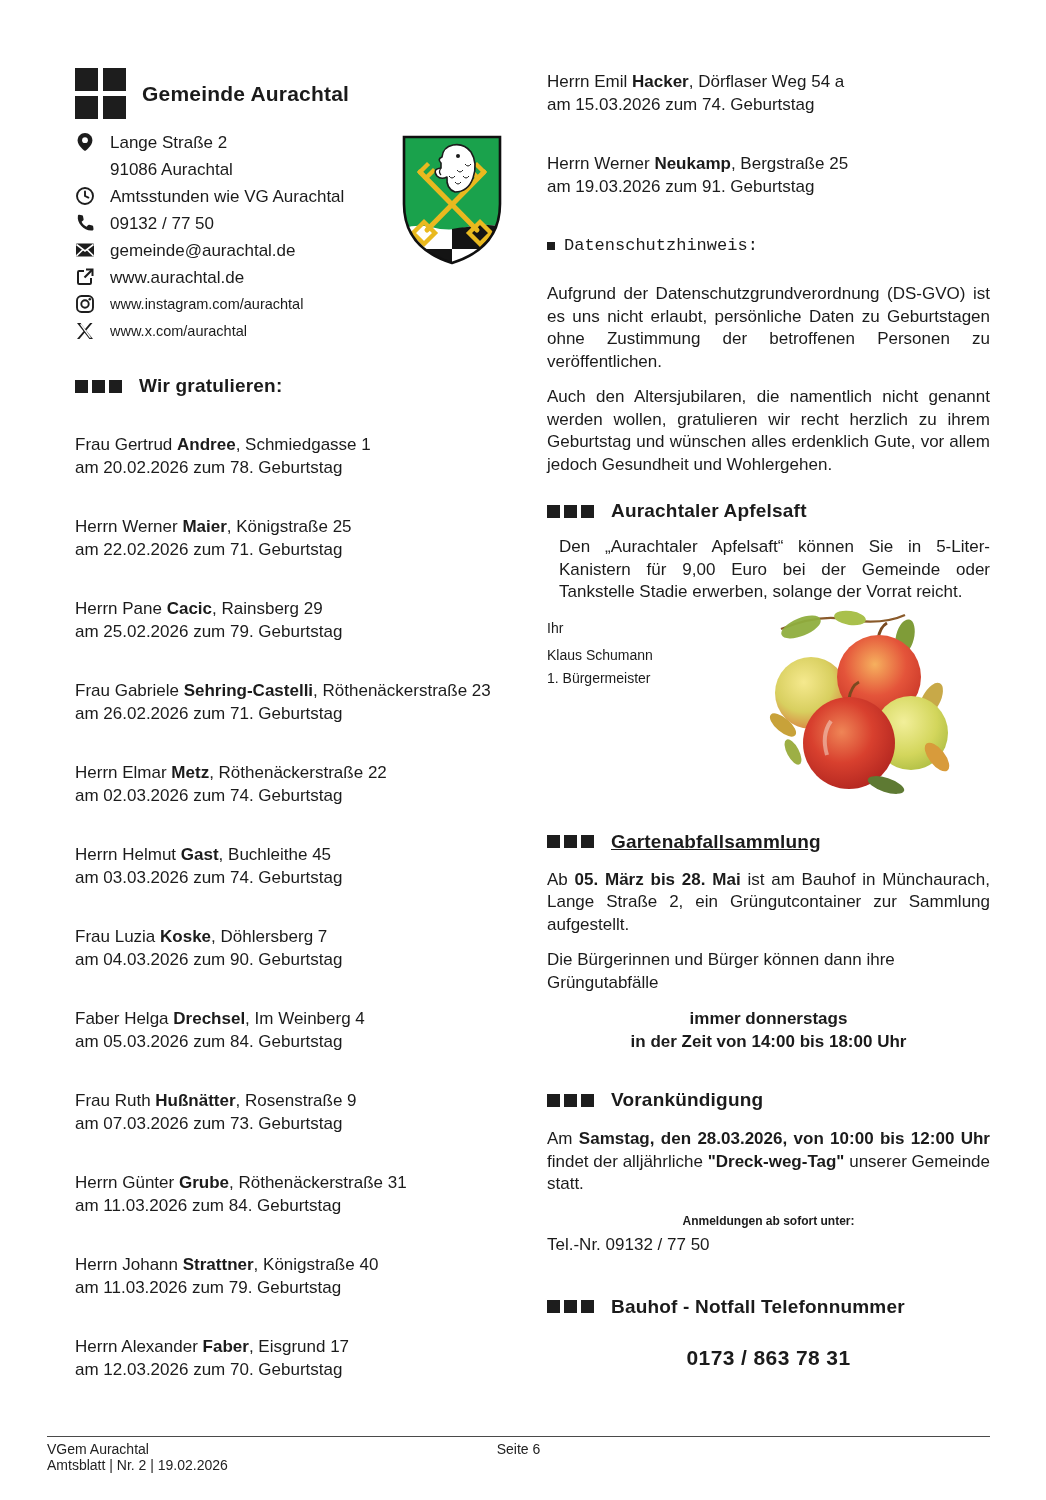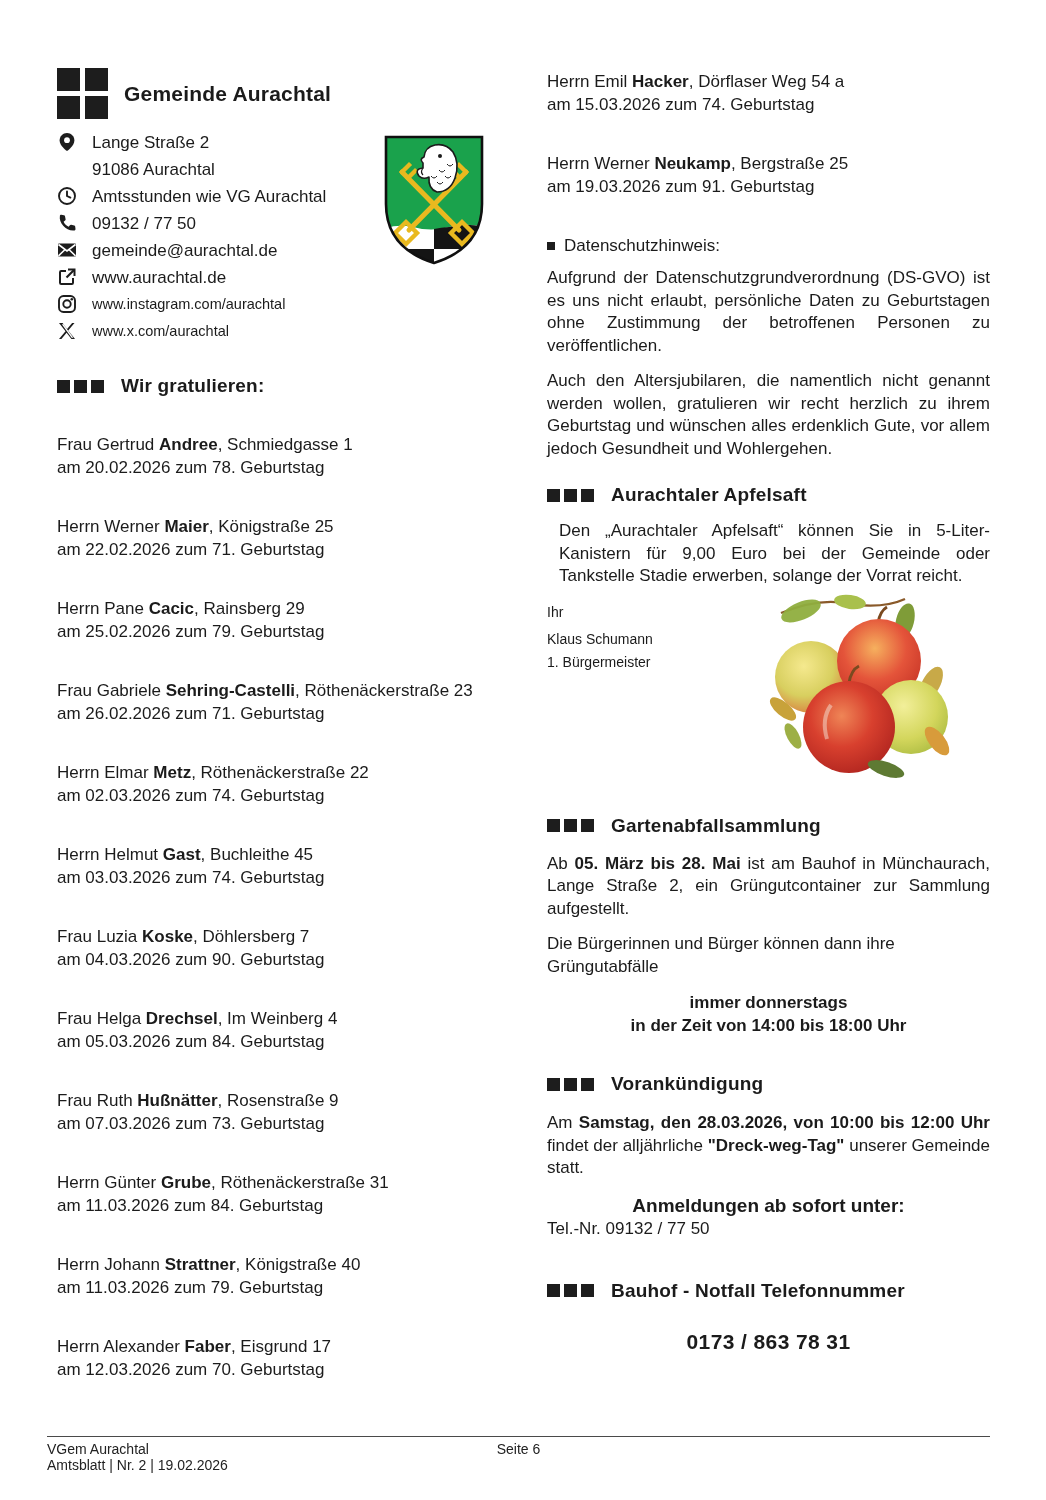--- a/index.html
+++ b/index.html
@@ -3,21 +3,21 @@
 <meta charset="utf-8">
 <style>
   html,body{margin:0;padding:0;}
   body{
     width:1046px;height:1500px;position:relative;background:#ffffff;
     font-family:"Liberation Sans","DejaVu Sans",sans-serif;
     color:#1b1b1b;overflow:hidden;
   }
   .b{font-weight:bold;text-align:center;}
   
-  .col-left{position:absolute;left:57px;top:68px;width:455px;}
+  .col-left{position:absolute;left:75px;top:68px;width:455px;}
   .col-right{position:absolute;left:547px;top:70px;width:443px;}
   
   .logo-row{display:flex;align-items:center;}
   .sq-grid{display:grid;grid-template-columns:23px 23px;grid-template-rows:23px 23px;gap:5px;}
   .sq-grid i{background:#1d1d1d;display:block;}
   .muni-title{font-size:21px;font-weight:bold;margin-left:16px;letter-spacing:.2px;}
   
   .contact{margin-top:10px;position:relative;}
   .c-row{display:flex;align-items:flex-start;line-height:27px;font-size:17px;}
   .c-row.small{font-size:14.5px;}
@@ -29,21 +29,21 @@
   .sec-heading{display:flex;align-items:center;margin:0;}
   .marker{display:inline-flex;margin-right:13px;}
   .marker i{width:13px;height:13px;background:#1d1d1d;display:inline-block;margin-right:4px;}
   .sec-title{font-size:19px;font-weight:bold;letter-spacing:.2px;}
   
   .entries{margin-top:36px;}
   .entry{margin-bottom:36px;font-size:17px;line-height:23px;}
   
   p.body{font-size:17px;line-height:22.5px;margin:0 0 13px 0;text-align:justify;}
   p.body.left{text-align:left;}
-  .bullet-line{display:flex;align-items:center;font-size:17px;line-height:23px;margin-bottom:10px;}
+  .bullet-line{display:flex;align-items:center;font-size:17px;line-height:23px;margin-bottom:26px;font-family:Liberation Mono, monospace;}
   .bullet-line i{width:8px;height:8px;background:#1d1d1d;display:inline-block;margin-right:9px;}
   .center-bold{font-size:17px;line-height:23px;font-weight:bold;text-align:center;}
   .sig-wrap{position:relative;height:192px;}
   .sig{font-size:14px;line-height:23px;}
   .sig .name{margin-top:4px;}
   .apples{position:absolute;top:-12px;right:32px;}
   .phone-big{font-size:21px;font-weight:bold;text-align:center;margin-top:28px;letter-spacing:.4px;}
   
   .footer{position:absolute;left:47px;top:1436px;width:943px;border-top:1.4px solid #4a4a4a;}
   .footer-inner{display:flex;justify-content:space-between;font-size:14px;padding-top:4px;color:#222;flex-direction:column;}
@@ -214,21 +214,21 @@
         <div><span>Herrn Helmut </span><span class="b">Gast</span><span>, Buchleithe 45</span></div>
         <div>am 03.03.2026 zum 74. Geburtstag</div>
       </div>
 
       <div class="entry">
         <div><span>Frau Luzia </span><span class="b">Koske</span><span>, Döhlersberg 7</span></div>
         <div>am 04.03.2026 zum 90. Geburtstag</div>
       </div>
 
       <div class="entry">
-        <div><span>Frau Helga </span><span class="b">Drechsel</span><span>, Im Weinberg 4</span></div>
+        <div><span>Faber Helga </span><span class="b">Drechsel</span><span>, Im Weinberg 4</span></div>
         <div>am 05.03.2026 zum 84. Geburtstag</div>
       </div>
 
       <div class="entry">
         <div><span>Frau Ruth </span><span class="b">Hußnätter</span><span>, Rosenstraße 9</span></div>
         <div>am 07.03.2026 zum 73. Geburtstag</div>
       </div>
 
       <div class="entry">
         <div><span>Herrn Günter </span><span class="b">Grube</span><span>, Röthenäckerstraße 31</span></div>
@@ -326,21 +326,21 @@
         <ellipse cx="40" cy="147" rx="14" ry="6" fill="#9daf45" transform="rotate(62 40 147)"></ellipse>
         <path d="M96 94 q2 -13 10 -17" stroke="#7a4a20" stroke-width="3" fill="none"></path>
         <circle cx="96" cy="138" r="46" fill="url(#ag4)"></circle>
         <ellipse cx="184" cy="152" rx="17" ry="8" fill="#d89b3b" transform="rotate(52 184 152)"></ellipse>
         <ellipse cx="133" cy="180" rx="19" ry="7" fill="#5e7a33" transform="rotate(18 133 180)"></ellipse>
         <path d="M78 116 q-10 14 -4 34" stroke="#f3e2d6" stroke-width="4" fill="none" opacity=".5"></path>
       </svg>
     </span>
   </div>
 
-  <div style="margin-top:22px;">
+  <div style="margin-top:22px;text-decoration:underline;">
     <div class="sec-heading">
       <span class="marker">
           <i></i>
           <i></i>
           <i></i>
         </span>
       <span class="sec-title">Gartenabfallsammlung</span>
     </div>
   </div>
   <p class="body" style="margin-top:16px;"><span>Ab </span><span class="b">05. März  bis 28. Mai</span><span> ist am Bauhof in Münchaurach, Lange Straße 2, ein Grüngutcontainer zur Sammlung aufgestellt.</span></p>
@@ -352,21 +352,21 @@
     <div class="sec-heading">
       <span class="marker">
           <i></i>
           <i></i>
           <i></i>
         </span>
       <span class="sec-title">Vorankündigung</span>
     </div>
   </div>
   <p class="body" style="margin-top:17px;"><span>Am </span><span class="b">Samstag, den 28.03.2026, von 10:00 bis 12:00</span><span> </span><span class="b">Uhr</span><span> findet der alljährliche </span><span class="b">"Dreck-weg-Tag"</span><span> unserer Gemeinde statt.</span></p>
-  <div class="b" style="font-size:19px;line-height:23px;margin-top:14px;">Anmeldungen ab sofort unter:</div>
+  <div class="b" style="font-size:12px;line-height:23px;margin-top:14px;">Anmeldungen ab sofort unter:</div>
   <div style="font-size:17px;line-height:23px;">Tel.-Nr. 09132 / 77 50</div>
 
   <div style="margin-top:40px;">
     <div class="sec-heading">
       <span class="marker">
           <i></i>
           <i></i>
           <i></i>
         </span>
       <span class="sec-title">Bauhof - Notfall Telefonnummer</span>

